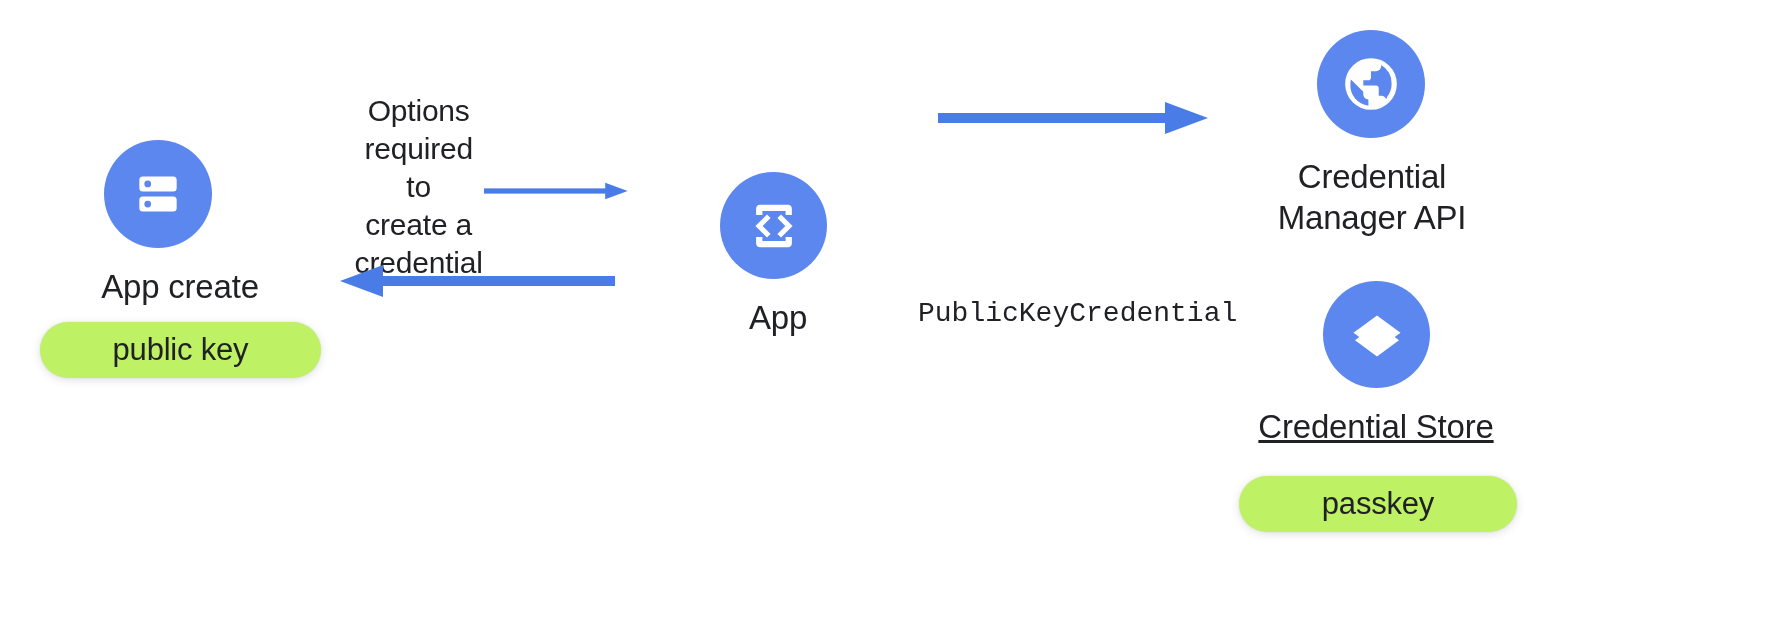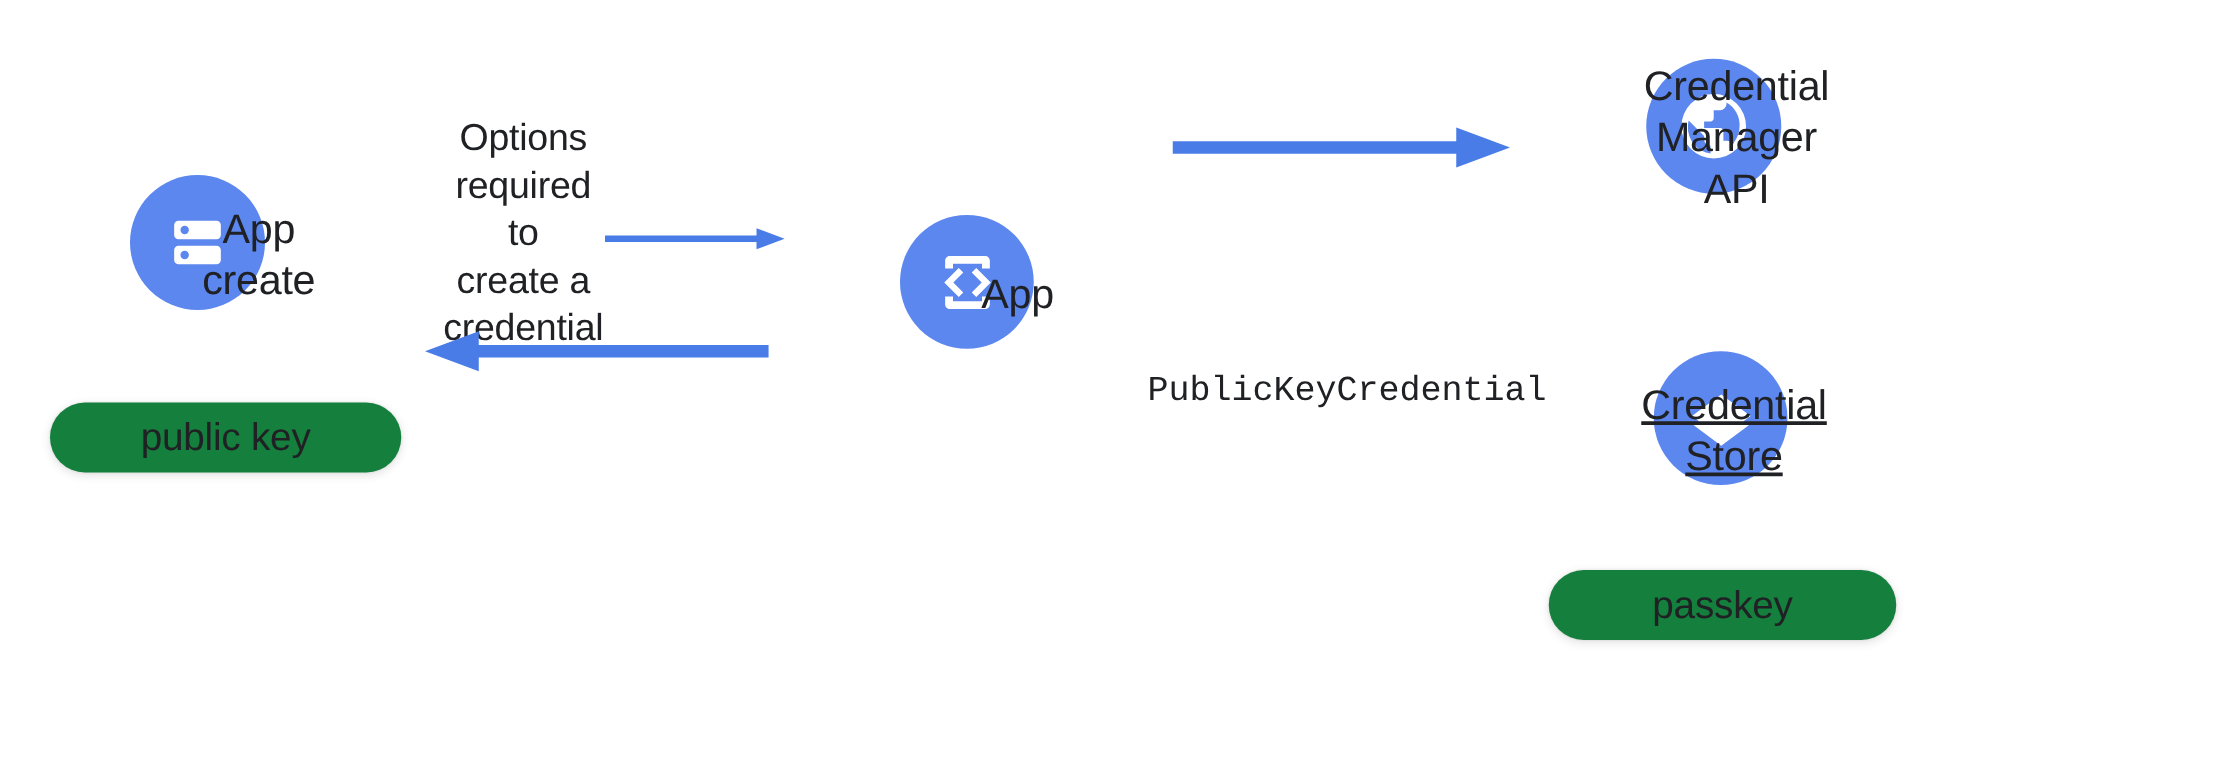--- a/index.html
+++ b/index.html
@@ -16,21 +16,22 @@
     width: 1770px;
     height: 622px;
     background: #ffffff;
     overflow: hidden;
   }
 
   
   .node {
     position: absolute;
     display: flex;
-    align-items: center;
+    flex-direction: column;
+    align-items: flex-start;
   }
   .icon-circle {
     border-radius: 50%;
     background: #5c87ef;
     display: flex;
     align-items: center;
     justify-content: center;
     flex: none;
   }
   .node-label {
@@ -38,21 +39,21 @@
     font-size: 33px;
     line-height: 41px;
     text-align: center;
     white-space: pre-line;
     letter-spacing: -0.2px;
   }
 
   
   .pill {
     position: absolute;
-    background: #15803d;
+    background: #bef264;
     border-radius: 999px;
     box-shadow: 0 2px 8px rgba(60,64,67,0.16), 0 0 2px rgba(60,64,67,0.12);
     display: flex;
     align-items: center;
     justify-content: center;
     color: #202124;
     font-size: 31px;
     letter-spacing: -0.2px;
   }
 
@@ -158,17 +159,17 @@
   <div class="node" style="left:1323px; top:281px; width:107px;">
     <div class="icon-circle" style="width:107px; height:107px;">
       <svg width="60" height="60" viewBox="0 0 24 24" aria-hidden="true">
         <polygon points="12,4.2 21.4,11.1 12,18.0 2.6,11.1" fill="#ffffff"></polygon>
         <path d="M12 20.6L3.2 14.1l2.0-1.5L12 17.6l6.8-5.0 2.0 1.5L12 20.6z" fill="#ffffff"></path>
       </svg>
     </div>
     <div class="node-label" style="margin-top:18px; width:340px; margin-left:-117px;text-decoration:underline;">Credential Store</div>
   </div>
 
-  <div class="pill" style="left:1239px; top:456px; width:278px; height:56px;">
+  <div class="pill" style="left:1239px; top:476px; width:278px; height:56px;">
     <span>passkey</span>
   </div>
 
 </div>
 
 </body></html>

